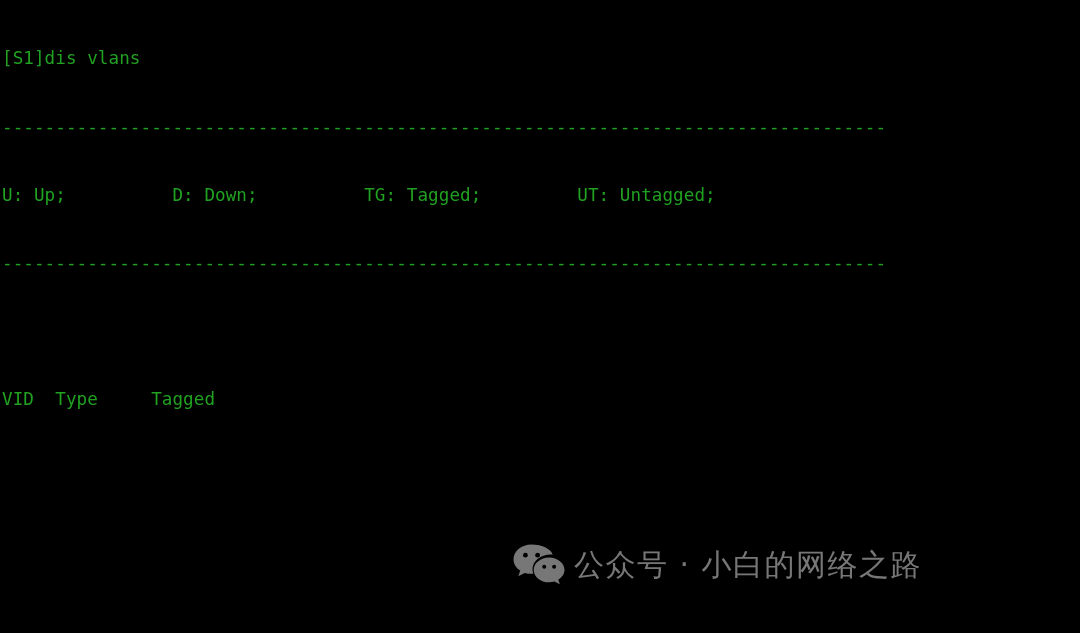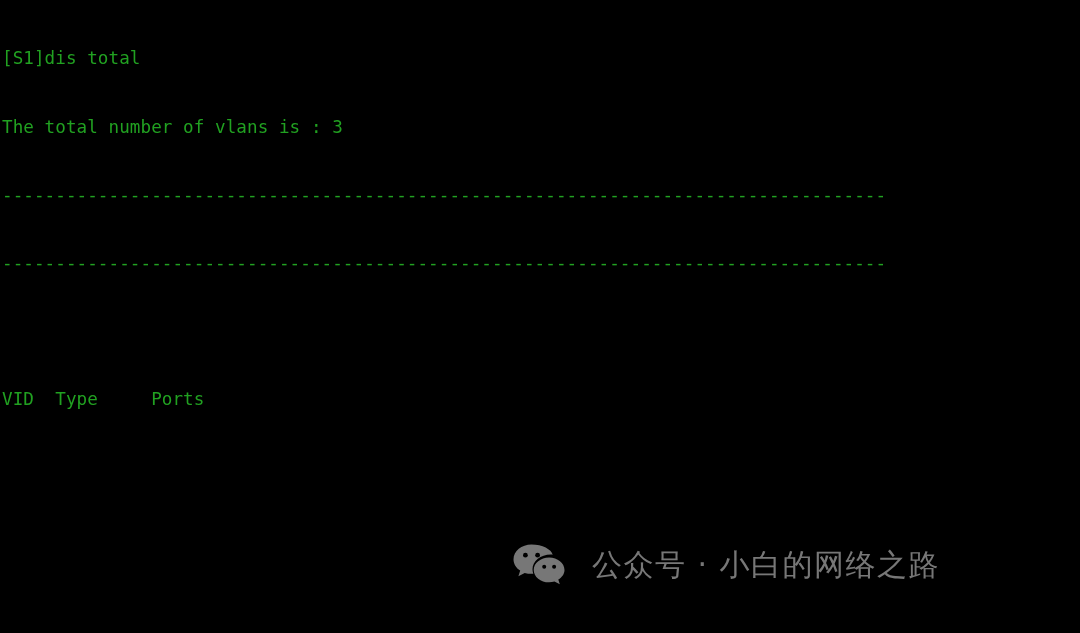--- a/index.html
+++ b/index.html
@@ -46,21 +46,21 @@
     font-family: "DejaVu Sans Mono", "Liberation Mono", monospace;
   }
   .blank { color: transparent; }
   
   #watermark {
     position: absolute;
     left: 512px;
     top: 543px;
     display: flex;
     align-items: center;
-    gap: 26px;
+    gap: 8px;
     opacity: 0.72;
     pointer-events: none;
     user-select: none;
     text-align: center;
   }
   #wechat-logo { display: block; }
   #watermark-text {
     font-family: "DejaVu Sans", "Liberation Sans", sans-serif;
     font-size: 30px;
     line-height: 34px;
@@ -68,26 +68,26 @@
     letter-spacing: 1.5px;
     white-space: pre;
   }
 </style>
 </head>
 <body>
 
 <div id="terminal">
 
   <div id="screen">
-    <span class="line">[S1]dis total</span>
-    <span class="line">The total number of vlans is : 3</span>
+    <span class="line">[S1]dis vlans</span>
     <span class="line">-----------------------------------------------------------------------------------</span>
+    <span class="line">U: Up;          D: Down;          TG: Tagged;         UT: Untagged;</span>
     <span class="line">-----------------------------------------------------------------------------------</span>
     <span class="line blank"> </span>
-    <span class="line">VID  Type     Ports</span>
+    <span class="line">VID  Type     Tagged</span>
     
     
     
     
     
     
     
     
     
     

